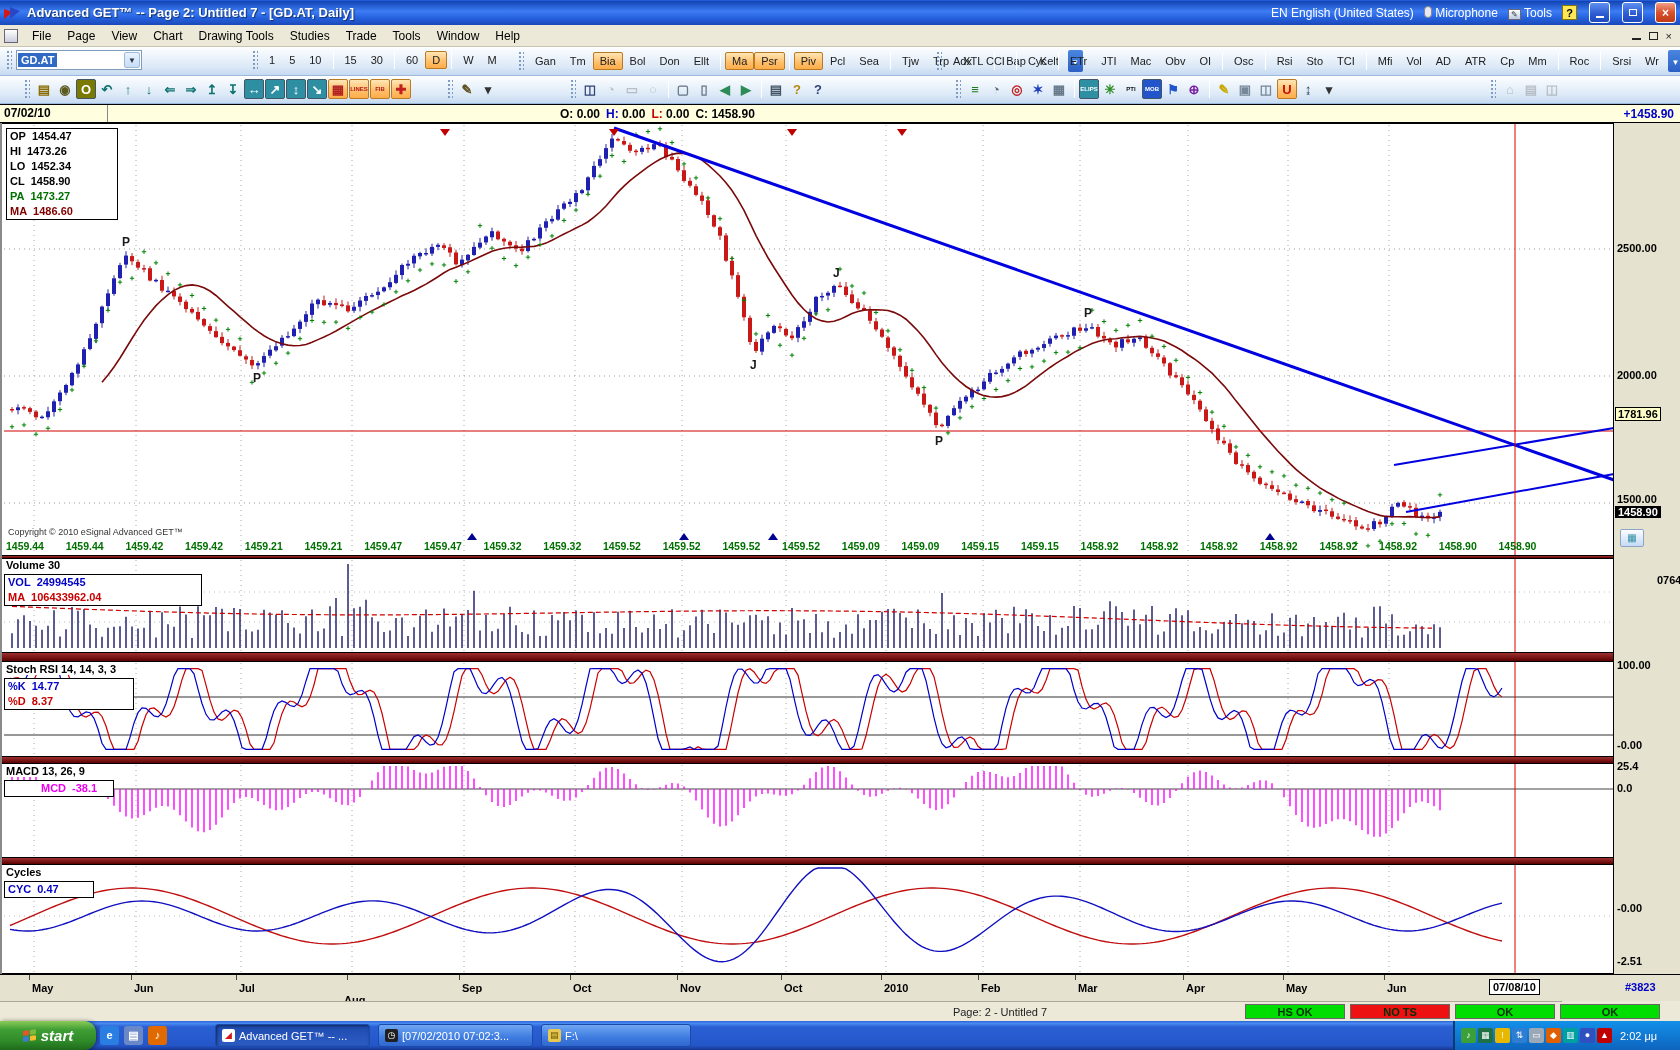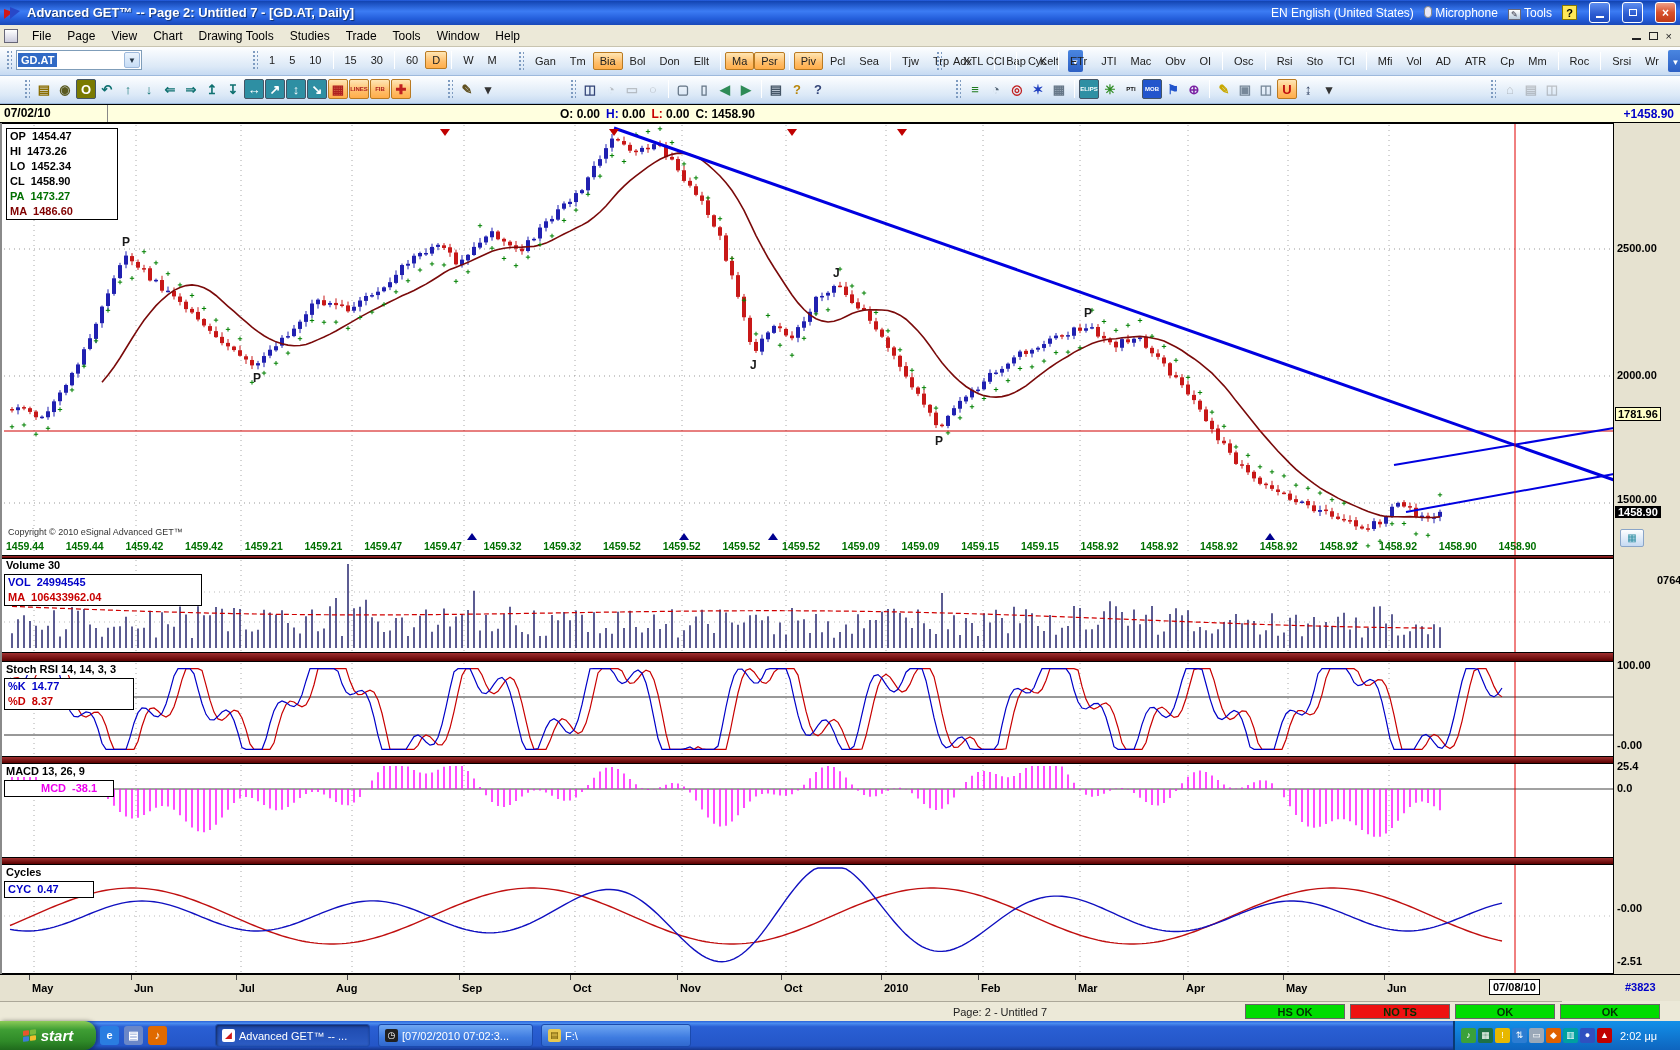--- a/index.html
+++ b/index.html
@@ -1507,21 +1507,21 @@
   <span class="minibtn" style="left:1620px;top:529px">▦</span>
 
   <div id="monthrow">
       <span class="mtick" style="left: 29px;"></span>
       <span class="mlabel" style="left: 32px;">May</span>
       <span class="mtick" style="left: 131px;"></span>
       <span class="mlabel" style="left: 134px;">Jun</span>
       <span class="mtick" style="left: 236px;"></span>
       <span class="mlabel" style="left: 239px;">Jul</span>
       <span class="mtick" style="left: 347px;"></span>
-      <span class="mlabel" style="left: 336px;">Aug</span>
+      <span class="mlabel" style="left: 344px; margin-top: 12px;">Aug</span>
       <span class="mtick" style="left: 459px;"></span>
       <span class="mlabel" style="left: 462px;">Sep</span>
       <span class="mtick" style="left: 570px;"></span>
       <span class="mlabel" style="left: 573px;">Oct</span>
       <span class="mtick" style="left: 677px;"></span>
       <span class="mlabel" style="left: 680px;">Nov</span>
       <span class="mtick" style="left: 781px;"></span>
       <span class="mlabel" style="left: 784px;">Oct</span>
       <span class="mtick" style="left: 881px;"></span>
       <span class="mlabel" style="left: 884px;">2010</span>

